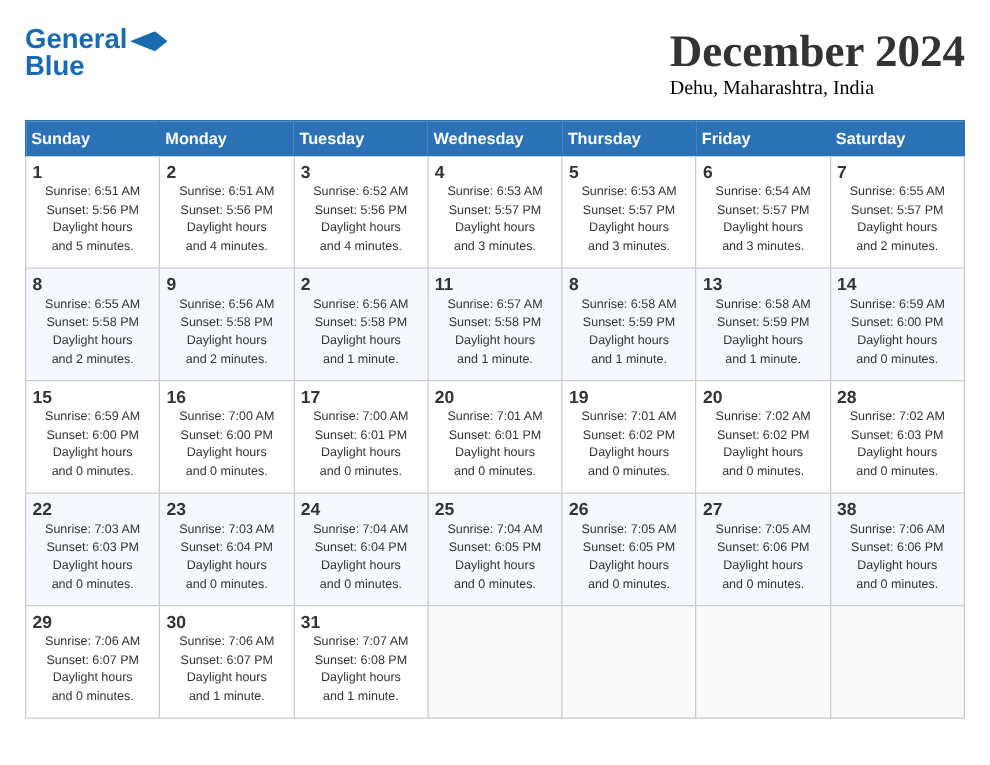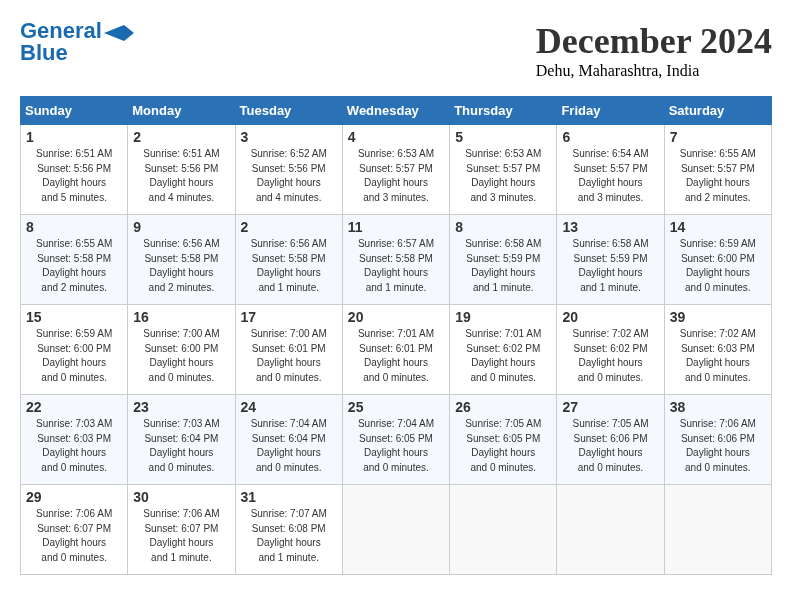--- a/index.html
+++ b/index.html
@@ -201,21 +201,21 @@
         </td>
         <td>
           <span class="day-num">19</span>
 <div class="day-info">Sunrise: 7:01 AM<br>Sunset: 6:02 PM<br>Daylight hours<br>and 0 minutes.</div>
         </td>
         <td>
           <span class="day-num">20</span>
 <div class="day-info">Sunrise: 7:02 AM<br>Sunset: 6:02 PM<br>Daylight hours<br>and 0 minutes.</div>
         </td>
         <td>
-          <span class="day-num">39</span>
+          <span class="day-num">28</span>
 <div class="day-info">Sunrise: 7:02 AM<br>Sunset: 6:03 PM<br>Daylight hours<br>and 0 minutes.</div>
         </td>
       </tr>
       <tr>
         <td>
           <span class="day-num">22</span>
 <div class="day-info">Sunrise: 7:03 AM<br>Sunset: 6:03 PM<br>Daylight hours<br>and 0 minutes.</div>
         </td>
         <td>
           <span class="day-num">23</span>

